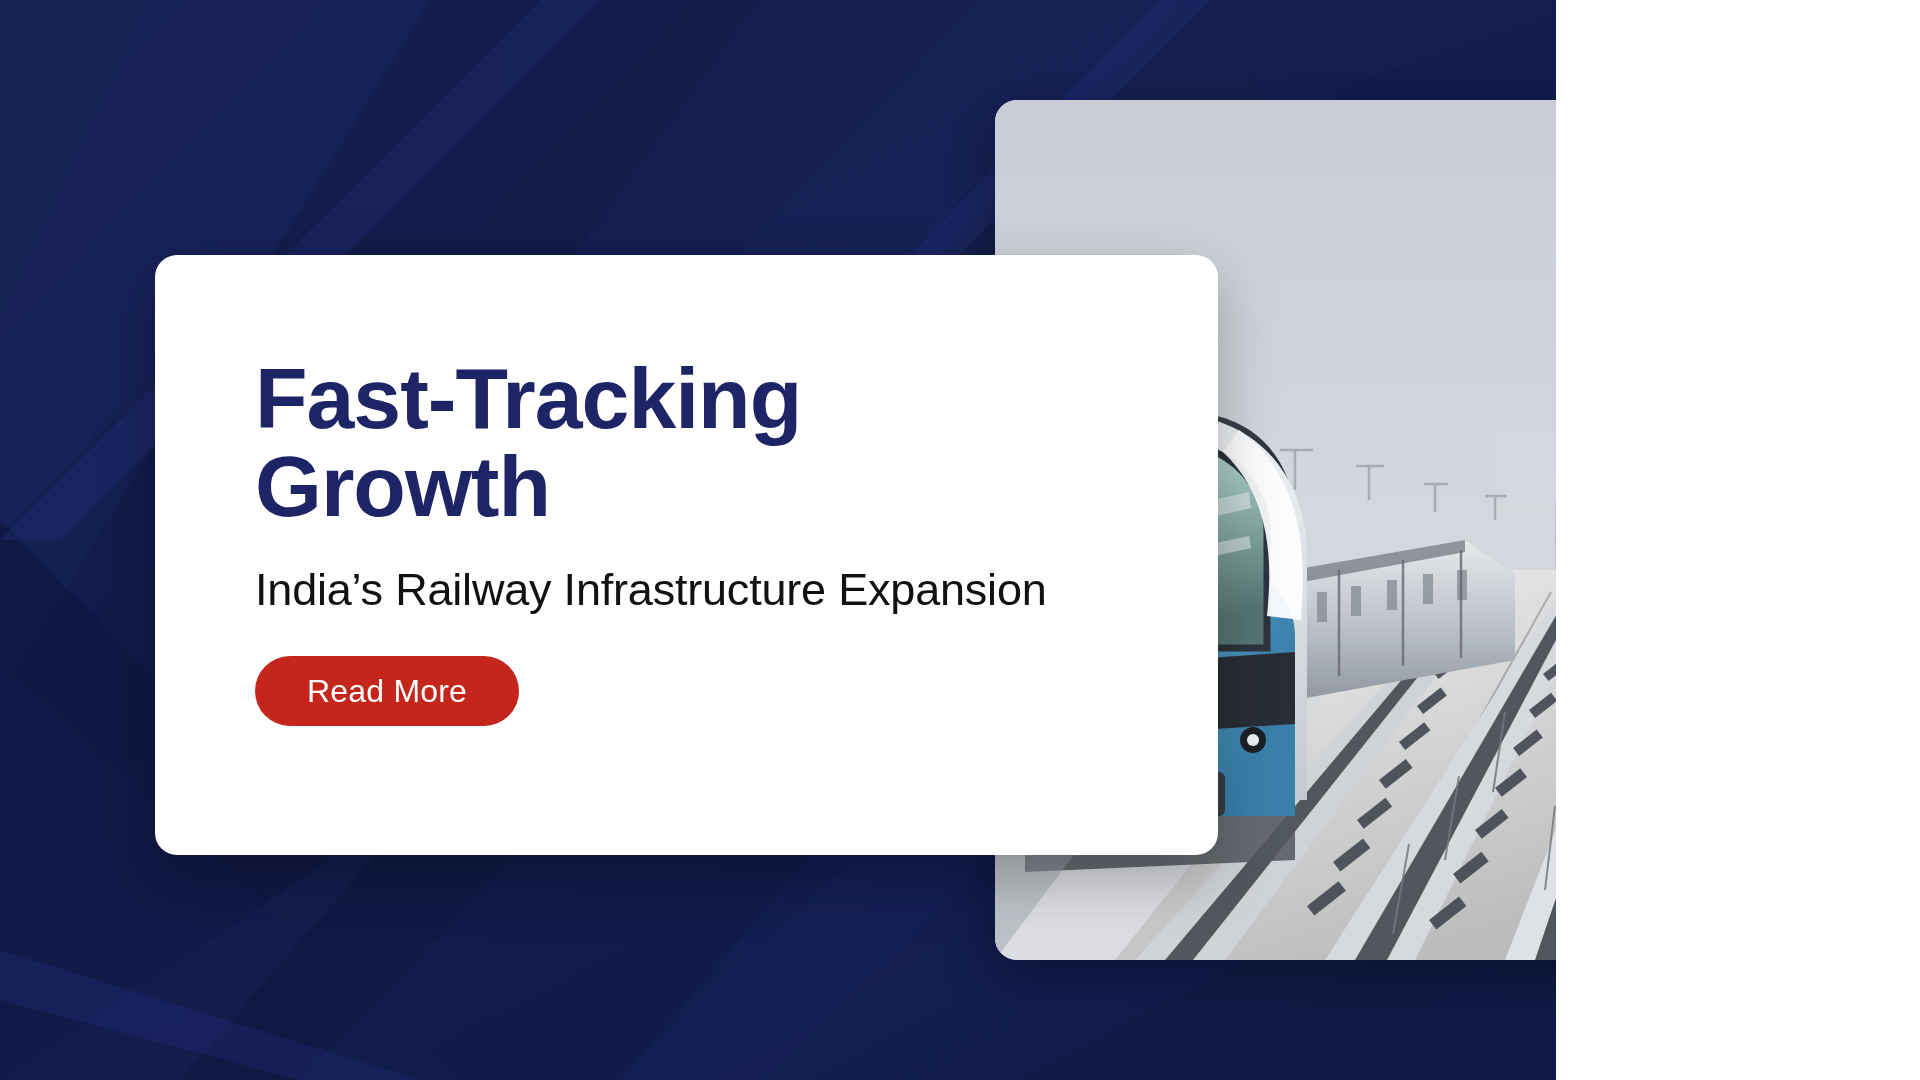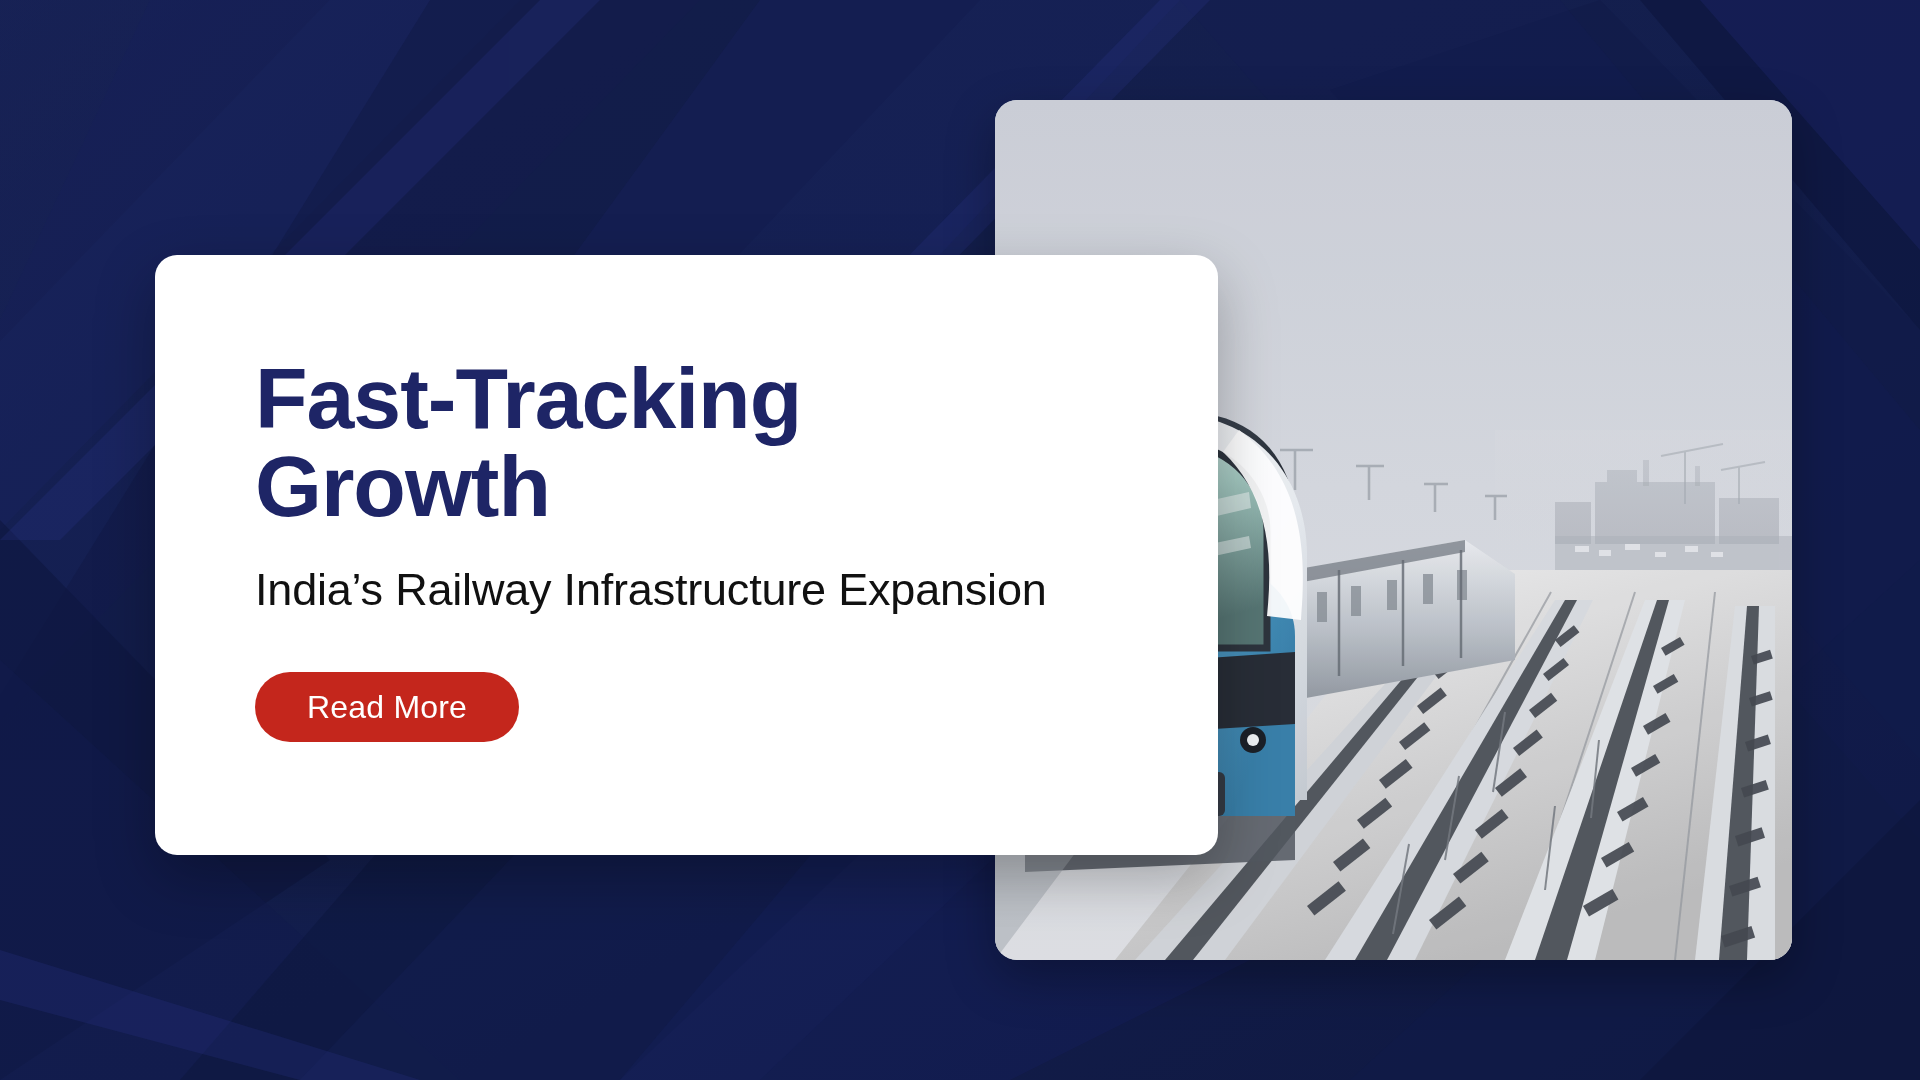--- a/index.html
+++ b/index.html
@@ -7,21 +7,21 @@
 
   html, body {
     width:1920px; height:1080px;
     overflow:hidden;
     font-family:"Liberation Sans", sans-serif;
   }
 
   
   #stage {
     position:relative;
-    width:1920px; height:1080px;
+    width:1556px; height:1080px;
     background:#8b5cf6;
     overflow:hidden;
   }
 
   
   .bg-layer { position:absolute; inset:0; overflow:hidden; }
   .bg-layer svg { display:block; width:1920px; height:1080px; }
 
   
   #photo-card {
@@ -57,21 +57,21 @@
     margin-bottom:34px;
   }
 
   #subheadline {
     font-family:"Liberation Sans Narrow","Liberation Sans", sans-serif;
     font-weight:400;
     font-size:45px;
     line-height:1.15;
     letter-spacing:-0.2px;
     color:#111111;
-    margin-bottom:56px;
+    margin-bottom:40px;
   }
 
   #cta-button {
     display:inline-block;
     background:#C4261C;
     color:#FFFFFF;
     font-family:"Liberation Sans","Liberation Sans", sans-serif;
     font-weight:normal;
     font-size:32px;
     letter-spacing:0.2px;

